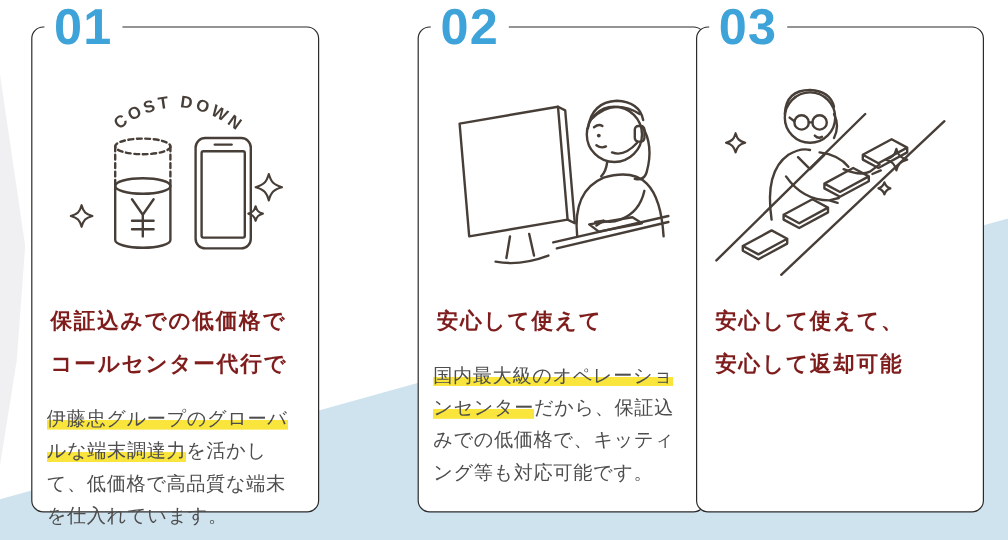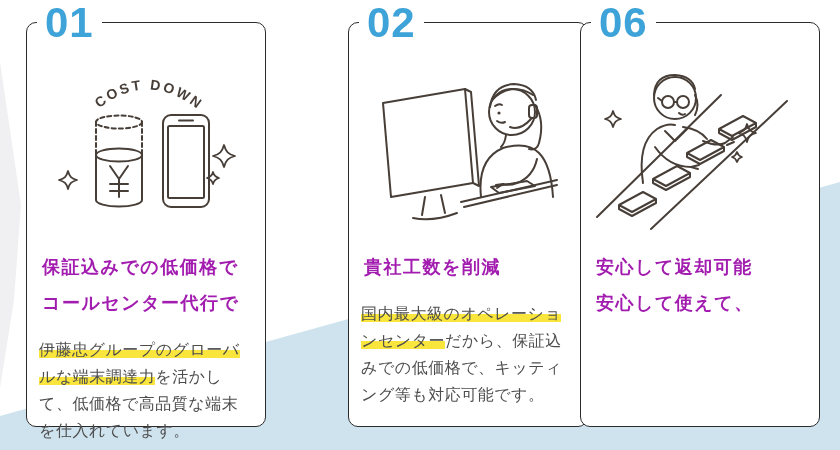--- a/index.html
+++ b/index.html
@@ -33,21 +33,21 @@
     padding:0 8px; background:#ffffff;
     color:#3ea3d8; font-size:42px; font-weight:bold; line-height:1.05;
     letter-spacing:1px;
   }
   .illust {
     height:198px; margin-top:22px;
     display:flex; align-items:center; justify-content:center;
   }
   .illust svg { display:block; }
   .card-title {
-    margin:6px 15px 0; color:#a21caf;
+    margin:6px 15px 0; color:#7f1d1d;
     font-size:18px; font-weight:bold; letter-spacing:1.5px; line-height:36px;
     white-space:nowrap;
   }
   .card-body {
     margin:15px auto 0; width:214px;
     color:#4d4d4d; font-size:16px; letter-spacing:0.5px; line-height:27px;
     text-align:left;
   }
   .card-body mark {
     color:inherit;
@@ -120,27 +120,27 @@
       <circle class="la-fill" cx="136" cy="58" r="1.6"></circle>
       <path class="la" d="M132 51 q4 -3 7 -1"></path>
       <path class="la" d="M134 66 q4 3 8 1"></path>
       <path class="la" d="M143 80 Q142 88 138 92"></path>
       <path class="la" d="M118 142 Q114 104 140 93 Q164 86 176 98 Q188 110 190 142"></path>
       <path class="la" d="M174 104 Q170 122 154 128 Q146 131 140 129"></path>
       <path class="la" d="M140 129 l-7 1 M140 129 l-6 4"></path>
     </svg>
   </div>
   <div class="card-title">
-    <div>貴社工数を削減</div>
+    <div>安心して使えて</div>
   </div>
   <p class="card-body"><mark>国内最大級のオペレーションセンター</mark><span>だから、保証込みでの低価格で、キッティング等も対応可能です。</span></p>
 </div>
 
 <div class="card card-3">
-  <div class="num">06</div>
+  <div class="num">03</div>
   <div class="illust">
     <svg width="210" height="178" viewBox="0 0 210 178">
 
       <path class="spark" d="M18 56 C19.4 61 21 62.6 26 64 C21 65.4 19.4 67 18 72 C16.6 67 15 65.4 10 64 C15 62.6 16.6 61 18 56 Z"></path>
       <path class="spark" d="M152 69 C153.5 74.6 155.4 76.5 161 78 C155.4 79.5 153.5 81.4 152 87 C150.5 81.4 148.6 79.5 143 78 C148.6 76.5 150.5 74.6 152 69 Z"></path>
       <path class="spark" d="M142 97 C142.9 100 144 101.1 147 102 C144 102.9 142.9 104 142 107 C141.1 104 140 102.9 137 102 C140 101.1 141.1 100 142 97 Z"></path>
 
       <path class="la" d="M2 162 L126 40"></path>
       <path class="la" d="M56 174 L192 46"></path>
 
@@ -157,16 +157,16 @@
       <path class="la" d="M79 47 L82 47 M67 46 L63 43"></path>
       <path class="la" d="M84 58 q3 3 6 1"></path>
       <path class="la" d="M48 128 Q42 88 62 74 Q72 68 80 70"></path>
       <path class="la" d="M70 76 L80 86 L92 74"></path>
       <path class="la" d="M88 72 Q104 74 112 84"></path>
       <path class="la" d="M60 92 Q74 112 96 112 M96 112 l8 -2 M96 112 l7 2"></path>
       <path class="la" d="M108 86 Q122 92 130 88 M130 88 l8 -6 M132 90 l7 -3"></path>
     </svg>
   </div>
   <div class="card-title">
+    <div>安心して使えて、</div>
     <div>安心して返却可能</div>
-    <div>安心して使えて、</div>
   </div>
 </div>
 
 </body></html>

